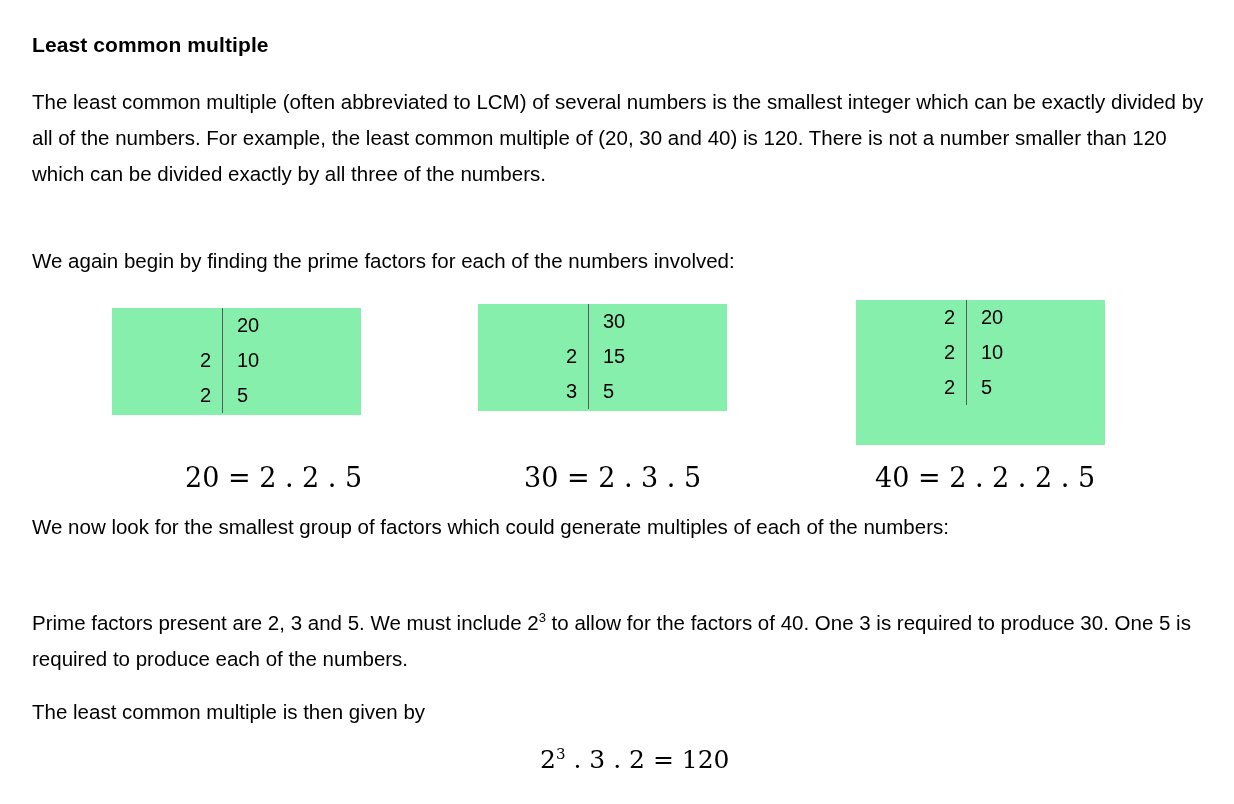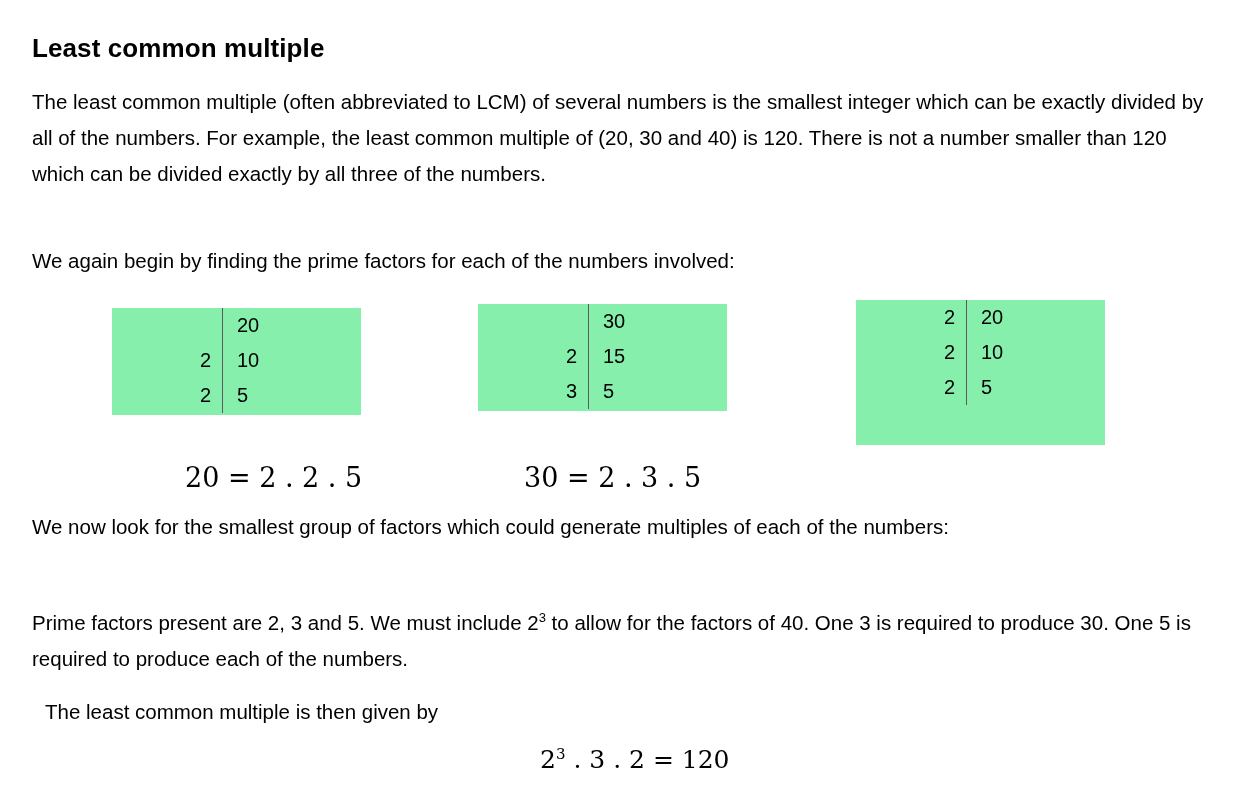--- a/index.html
+++ b/index.html
@@ -18,36 +18,36 @@
   .page {
     position: relative;
     width: 1234px;
     height: 804px;
     padding: 0;
   }
   .title {
     position: absolute;
     left: 32px;
     top: 33px;
-    font-size: 26px;
+    font-size: 21px;
     font-weight: bold;
     letter-spacing: 0.1px;
   }
   .para {
     position: absolute;
     left: 32px;
     font-size: 20.5px;
     line-height: 36px;
     width: 1175px;
   }
   #para1 { top: 84px; }
   #para2 { top: 243px; }
   #para3 { top: 509px; width: 1120px; }
   #para4 { top: 605px; width: 1165px; }
-  #para5 { top: 694px; margin-left: 13px; }
+  #para5 { top: 694px; }
 
   .sup {
     font-size: 13px;
     vertical-align: super;
     line-height: 0;
   }
 
   
   .ftable {
     position: absolute;
@@ -155,20 +155,21 @@
       <div class="fright">10</div>
     </div>
     <div class="frow">
       <div class="fleft">2</div>
       <div class="fright">5</div>
     </div>
   </div>
 
   <div class="eq" id="eq1">20 = 2 . 2 . 5</div>
   <div class="eq" id="eq2">30 = 2 . 3 . 5</div>
+  <div class="eq" id="eq3">40 = 2 . 2 . 2 . 5</div>
 
   <div class="para" id="para3">We now look for the smallest group of factors which could generate multiples of each of the numbers:</div>
 
   <div class="para" id="para4"><span>Prime factors present are 2, 3 and 5.  We must include 2</span><span class="sup">3</span><span> to allow for the factors of 40.  One 3 is required to produce 30. One 5 is required to produce each of the numbers.</span></div>
 
   <div class="para" id="para5">The least common multiple is then given by</div>
 
   <div class="eq" id="eq-final"><span>2</span><span class="sup">3</span><span> . 3 . 2 = 120</span></div>
 
 </div>

